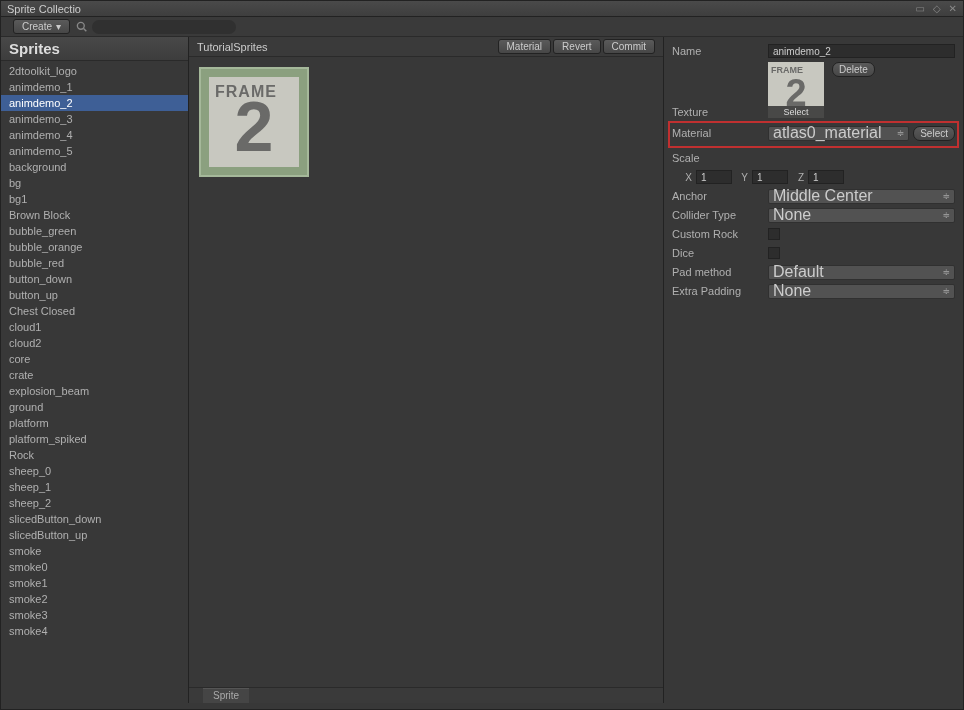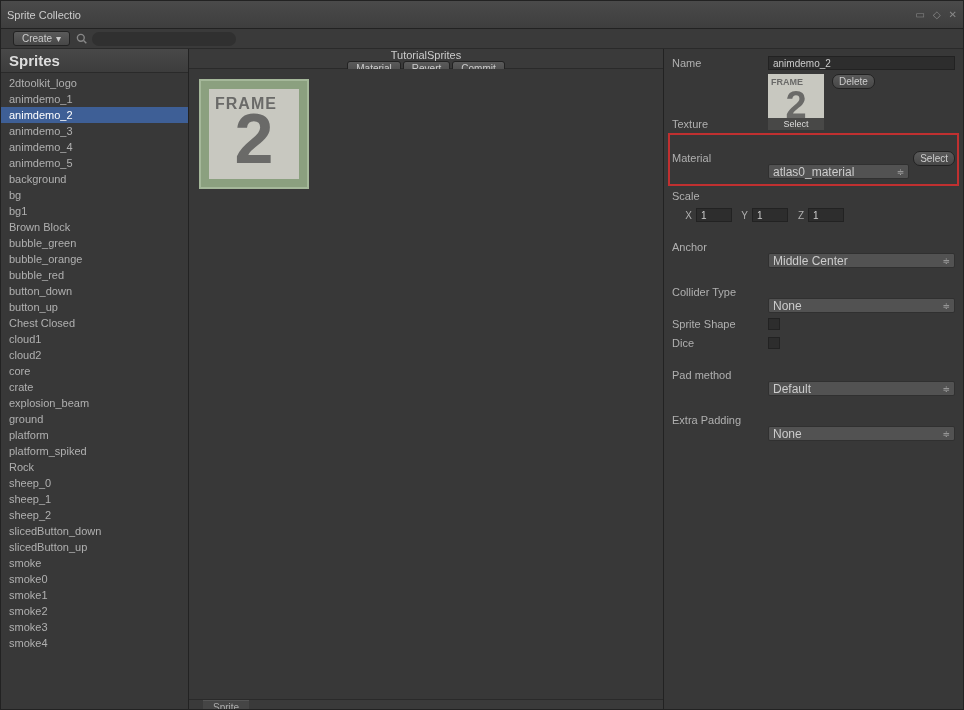--- a/index.html
+++ b/index.html
@@ -1,53 +1,53 @@
 <!DOCTYPE html>
 <html><head>
 <meta charset="utf-8">
 <style>
 * { margin: 0; padding: 0; box-sizing: border-box; font-family: Arial, sans-serif; }
 body { background: #383838; color: #b8b8b8; font-size: 11px; width: 964px; height: 710px; overflow: hidden; border: 1px solid #222; }
-.window-header { height: 28px; background: linear-gradient(to bottom, #4a4a4a, #3e3e3e); border-bottom: 1px solid #222; display: flex; align-items: center; padding: 0 6px; }
+.window-header { height: 16px; background: linear-gradient(to bottom, #4a4a4a, #3e3e3e); border-bottom: 1px solid #222; display: flex; align-items: center; padding: 0 6px; }
 .window-title { flex: 1; font-size: 11px; color: #ccc; }
 .window-controls { display: flex; gap: 8px; color: #888; }
 .window-controls span { cursor: pointer; font-size: 10px; }
 .toolbar { height: 20px; background: #3a3a3a; display: flex; align-items: center; padding: 0 12px; gap: 4px; border-bottom: 1px solid #2a2a2a; }
 .create-btn { background: linear-gradient(to bottom, #5a5a5a, #474747); border: 1px solid #222; border-radius: 3px; padding: 1px 8px; font-size: 10px; color: #ccc; display: flex; align-items: center; gap: 4px; cursor: pointer; }
 .search-icon { width: 14px; height: 14px; display: flex; align-items: center; justify-content: center; color: #888; }
 .search-input { flex: 0 0 110px; background: #303030; border: none; border-radius: 8px; padding: 1px 6px; font-size: 10px; color: #ccc; height: 14px; }
 .main-content { display: flex; height: calc(100% - 42px); }
 .sidebar { width: 188px; background: #383838; border-right: 1px solid #222; display: flex; flex-direction: column; }
 .sidebar-header { height: 24px; background: linear-gradient(to bottom, #484848, #3d3d3d); border-bottom: 1px solid #2a2a2a; display: flex; align-items: center; padding: 0 8px; font-weight: bold; font-size: 15px; color: #ddd; }
 .sprite-list { flex: 1; overflow-y: auto; padding: 2px 0; }
 .sprite-item { padding: 1px 8px; font-size: 11px; color: #b0b0b0; cursor: pointer; line-height: 14px; }
 .sprite-item.selected { background: #3e5f96; color: #fff; }
 .center-panel { flex: 1; background: #383838; display: flex; flex-direction: column; position: relative; }
-.center-header { height: 20px; background: #3a3a3a; display: flex; align-items: center; padding: 0 8px; border-bottom: 1px solid #2a2a2a; flex-direction: column; }
+.center-header { height: 20px; background: #3a3a3a; display: flex; align-items: center; padding: 0 8px; border-bottom: 1px solid #2a2a2a; }
 .center-title { font-size: 11px; color: #ccc; flex: 1; }
 .header-buttons { display: flex; gap: 2px; }
 .header-btn { background: linear-gradient(to bottom, #5a5a5a, #474747); border: 1px solid #222; border-radius: 3px; padding: 1px 8px; font-size: 10px; color: #ccc; cursor: pointer; }
 .preview-area { flex: 1; background: #383838; padding: 10px; position: relative; }
 .thumb-frame { width: 110px; height: 110px; background: #8ba07f; border: 2px solid #a5b89a; display: flex; align-items: center; justify-content: center; position: relative; }
 .thumb-image { width: 90px; height: 90px; background: #c8c8c0; display: flex; flex-direction: column; align-items: center; justify-content: center; position: relative; }
 .frame-text { font-size: 16px; font-weight: bold; color: #6a6a68; font-family: Arial Black, sans-serif; letter-spacing: 1px; position: absolute; top: 6px; left: 6px; }
 .big-two { font-size: 70px; font-weight: 900; color: #6a6a68; font-family: Arial Black, sans-serif; line-height: 0.8; margin-top: 10px; }
 .bottom-tab { height: 16px; background: #3a3a3a; border-top: 1px solid #2a2a2a; display: flex; }
 .tab { background: #454545; padding: 1px 10px; font-size: 10px; color: #aaa; border-top: 1px solid #555; margin-left: 14px; }
 .properties-panel { width: 300px; background: #383838; border-left: 1px solid #222; padding: 6px 8px; }
 .prop-row { display: flex; align-items: center; margin-bottom: 3px; min-height: 16px; }
 .prop-label { width: 96px; font-size: 11px; color: #b0b0b0; flex-shrink: 0; }
 .prop-value { flex: 1; display: flex; align-items: center; gap: 4px; }
 .text-input { background: #2d2d2d; border: 1px solid #222; color: #ccc; font-size: 10px; padding: 1px 4px; height: 14px; flex: 1; }
 .btn-small { background: linear-gradient(to bottom, #5a5a5a, #474747); border: 1px solid #222; border-radius: 7px; padding: 1px 6px; font-size: 10px; color: #ccc; cursor: pointer; }
 .texture-thumb { width: 56px; height: 56px; background: #c8c8c0; display: flex; flex-direction: column; align-items: center; justify-content: center; position: relative; margin-right: 4px; }
 .texture-thumb .tf-text { font-size: 9px; font-weight: bold; color: #6a6a68; position: absolute; top: 3px; left: 3px; }
 .texture-thumb .tf-two { font-size: 38px; font-weight: 900; color: #6a6a68; line-height: 0.8; margin-top: 6px; }
 .texture-select-bar { position: absolute; bottom: 0; left: 0; right: 0; background: rgba(40,40,40,0.8); text-align: center; font-size: 9px; color: #ddd; padding: 1px 0; cursor: pointer; }
-.dropdown { background: #525252; border: 1px solid #303030; border-radius: 2px; color: #ccc; font-size: 12px; padding: 0px 4px; height: 15px; flex: 1; display: flex; align-items: center; justify-content: space-between; cursor: pointer; margin-top: 27px; }
+.dropdown { background: #525252; border: 1px solid #303030; border-radius: 2px; color: #ccc; font-size: 16px; padding: 0px 4px; height: 15px; flex: 1; display: flex; align-items: center; justify-content: space-between; cursor: pointer; }
 .dropdown::after { content: "≑"; font-size: 9px; color: #aaa; }
 .highlight-box { border: 2px solid #c03030; padding: 2px; margin: 2px -4px; }
 .scale-row { display: flex; align-items: center; gap: 4px; }
 .scale-row .axis-label { font-size: 10px; color: #b0b0b0; width: 12px; text-align: right; }
 .scale-row .text-input { width: 36px; flex: none; }
 .checkbox { width: 12px; height: 12px; background: #2d2d2d; border: 1px solid #222; }
 </style>
 </head>
 <body>
 
@@ -194,21 +194,21 @@
     </div>
     <div class="prop-row">
       <span class="prop-label">Collider Type</span>
       <div class="prop-value">
           <div class="dropdown">
             <span>None</span>
           </div>
         </div>
     </div>
     <div class="prop-row">
-      <span class="prop-label">Sprite Shape</span>
+      <span class="prop-label">Custom Rock</span>
       <div class="prop-value">
           <div class="checkbox"></div>
         </div>
     </div>
     <div class="prop-row">
       <span class="prop-label">Dice</span>
       <div class="prop-value">
           <div class="checkbox"></div>
         </div>
     </div>

